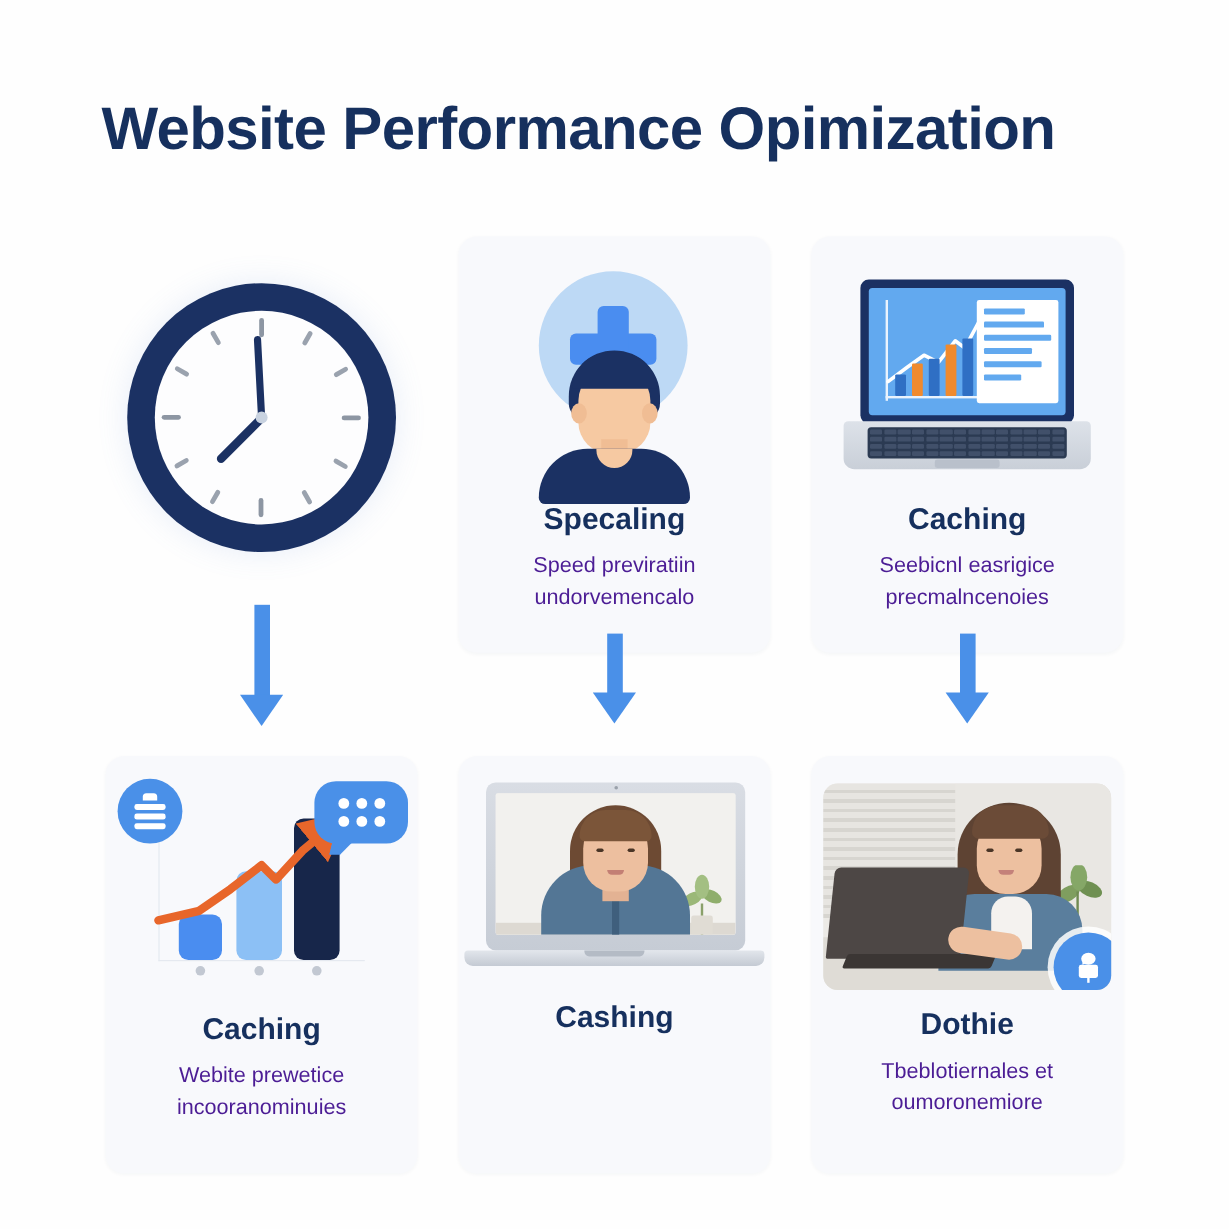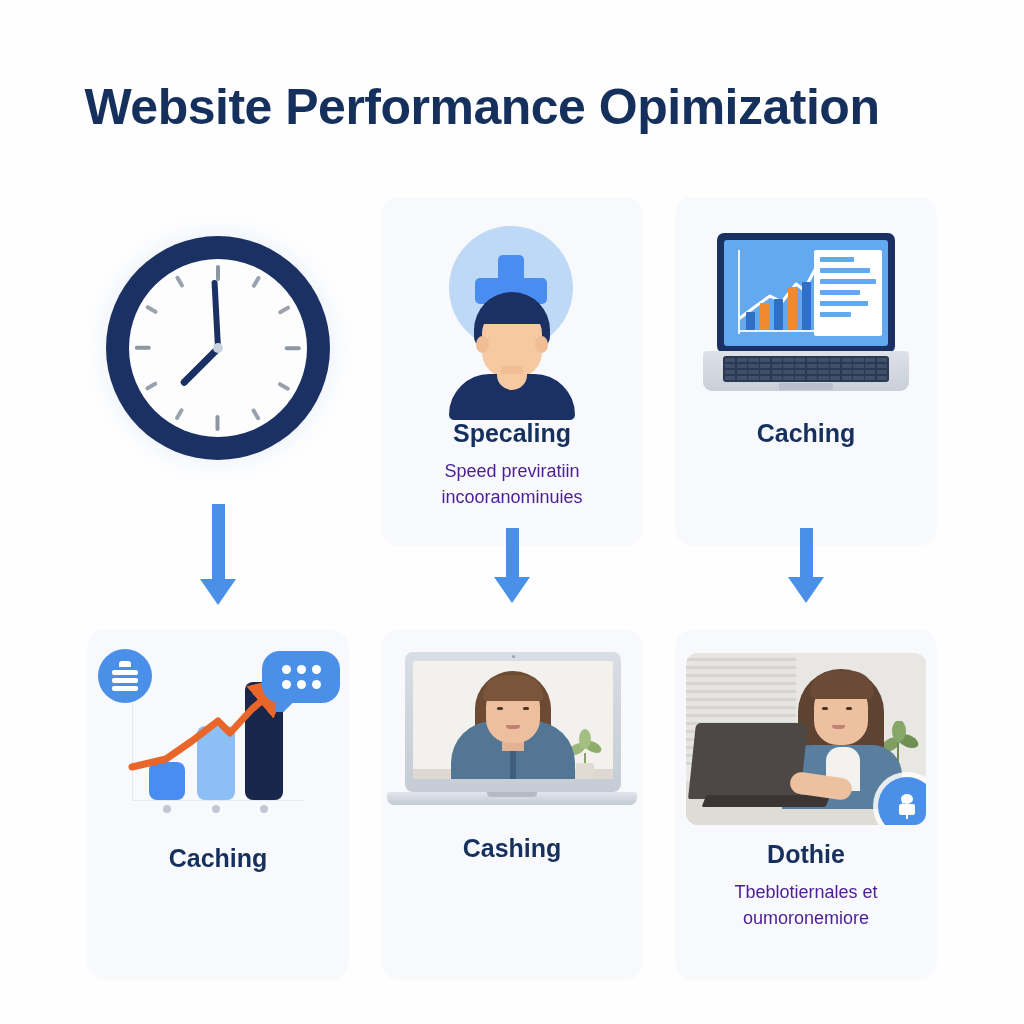--- a/index.html
+++ b/index.html
@@ -509,21 +509,21 @@
           <span class="ear-l"></span>
           <span class="ear-r"></span>
           <span class="neck"></span>
           <span class="body"></span>
           <span class="collar"></span>
         </div>
       </div>
       <div class="card-title">Specaling</div>
       <div class="card-body">
         <div>Speed previratiin</div>
-        <div>incooranominuies</div>
+        <div>undorvemencalo</div>
       </div>
     </div>
 
     <div class="card r1 c3">
       <div class="visual">
         <div class="laptop-a">
           <div class="lid">
             <div class="screen">
               <span class="axis-y"></span>
               <span class="axis-x"></span>
@@ -604,20 +604,24 @@
               <span></span>
               <span></span>
               <span></span>
               <span></span>
               <span></span>
           </div>
           <div class="pad"></div>
         </div>
       </div>
       <div class="card-title">Caching</div>
+      <div class="card-body">
+        <div>Seebicnl easrigice</div>
+        <div>precmalncenoies</div>
+      </div>
     </div>
 
     <div class="card r2 c1">
       <div class="visual">
         <div class="barchart">
           <div class="plot">
             <span class="bar" style="left:16px;width:36px;height:38px;background:#4a8df0"></span>
             <span class="bar" style="left:64px;width:38px;height:74px;background:#8cc0f5"></span>
             <span class="bar" style="left:112px;width:38px;height:118px;background:#17264a"></span>
             <span class="dot" style="left:30px"></span>
@@ -646,20 +650,24 @@
                 <i></i>
                 <i></i>
                 <i></i>
                 <i></i>
                 <i></i>
             </span>
           </div>
         </div>
       </div>
       <div class="card-title">Caching</div>
+      <div class="card-body">
+        <div>Webite prewetice</div>
+        <div>incooranominuies</div>
+      </div>
     </div>
 
     <div class="card r2 c2">
       <div class="visual" style="height:176px">
         <div class="laptop-v">
           <div class="lid">
             <span class="cam"></span>
             <div class="screen">
               <span class="photo-wall"></span>
               <span class="p-table"></span>

